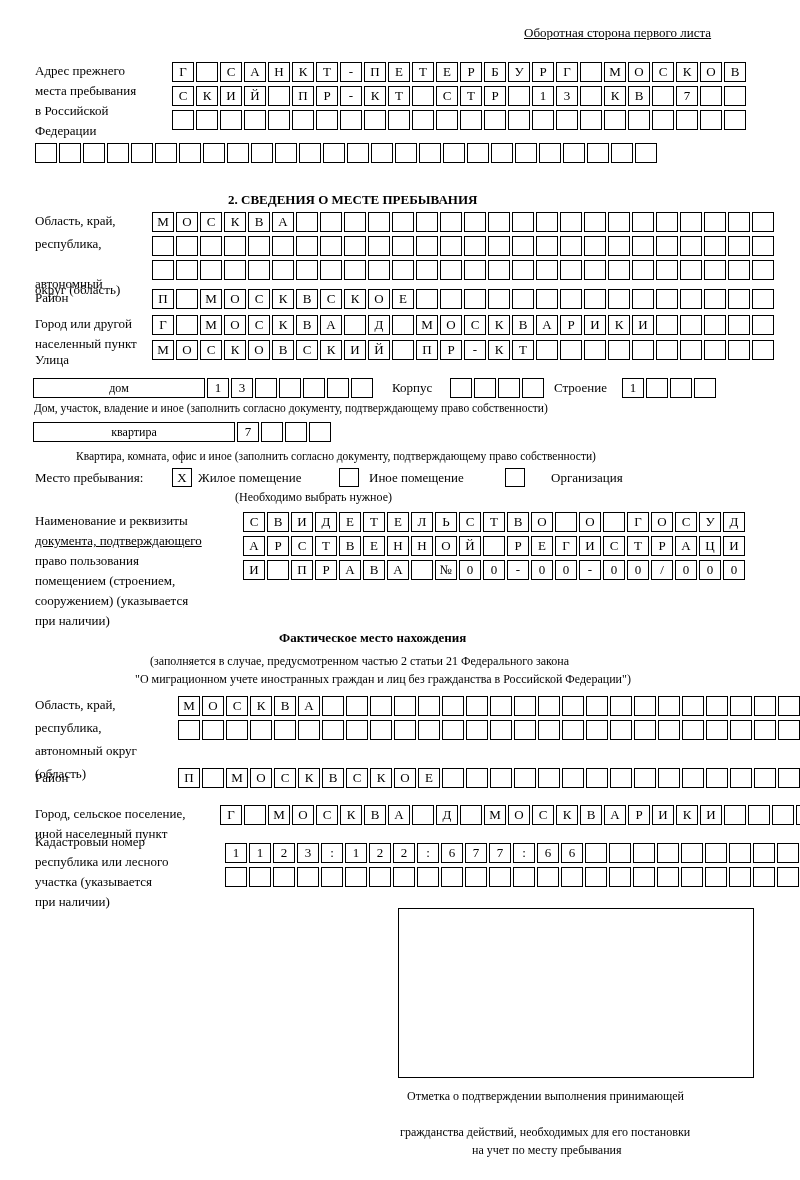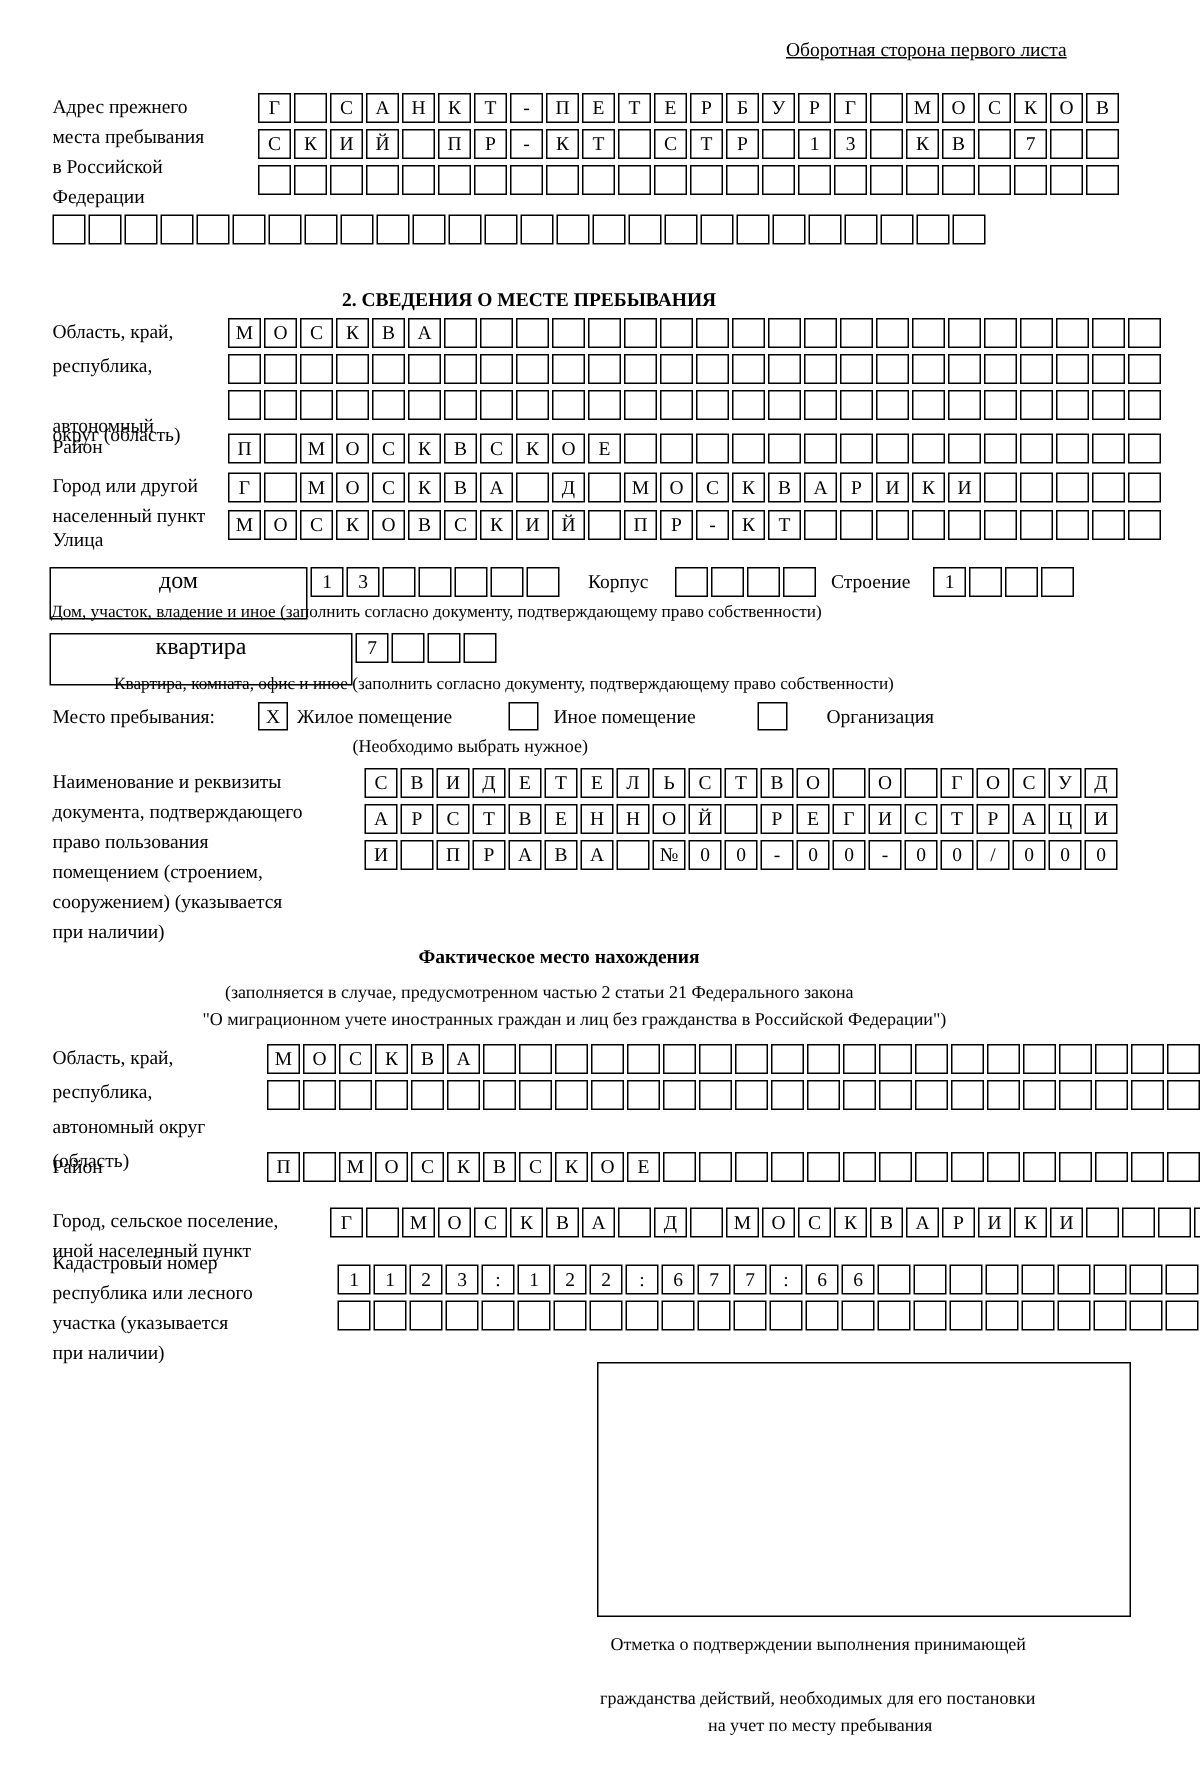--- a/index.html
+++ b/index.html
@@ -48,22 +48,22 @@
     font-size: 13px;
     line-height: 18px;
     text-align: center;
     background: #fff;
     overflow: hidden;
   }
   .cell.blank { }
   .wide-field {
     box-sizing: border-box;
     border: 1px solid #000;
-    height: 35px;
-    font-size: 16px;
+    height: 20px;
+    font-size: 12px;
     line-height: 18px;
     text-align: center;
     margin-right: 2px;
     background: #fff;
   }
   .chk {
     width: 20px;
     height: 19px;
     border: 1px solid #000;
     box-sizing: border-box;
@@ -422,21 +422,21 @@
   <div class="t" style="left:35px; top:470px;">Место пребывания:</div>
   <div class="chk" style="left:172px; top:468px;">X</div>
   <div class="t" style="left:198px; top:470px;">Жилое помещение</div>
   <div class="chk" style="left:339px; top:468px;"></div>
   <div class="t" style="left:369px; top:470px;">Иное помещение</div>
   <div class="chk" style="left:505px; top:468px;"></div>
   <div class="t" style="left:551px; top:470px;">Организация</div>
   <div class="t small" style="left:235px; top:489px;">(Необходимо выбрать нужное)</div>
 
   <div class="t" style="left:35px; top:513px;">Наименование и реквизиты</div>
-  <div class="t" style="left:35px; top:533px;">документа, подтверждающего</div>
+  <div class="t" style="left:35px; top:533px;text-decoration:underline;">документа, подтверждающего</div>
   <div class="t" style="left:35px; top:553px;">право пользования</div>
   <div class="t" style="left:35px; top:573px;">помещением (строением,</div>
   <div class="t" style="left:35px; top:593px;">сооружением) (указывается</div>
   <div class="t" style="left:35px; top:613px;">при наличии)</div>
 
   <div class="boxrow" style="left:243px; top:512px;">
       <div class="cell">С</div>
       <div class="cell">В</div>
       <div class="cell">И</div>
       <div class="cell">Д</div>

